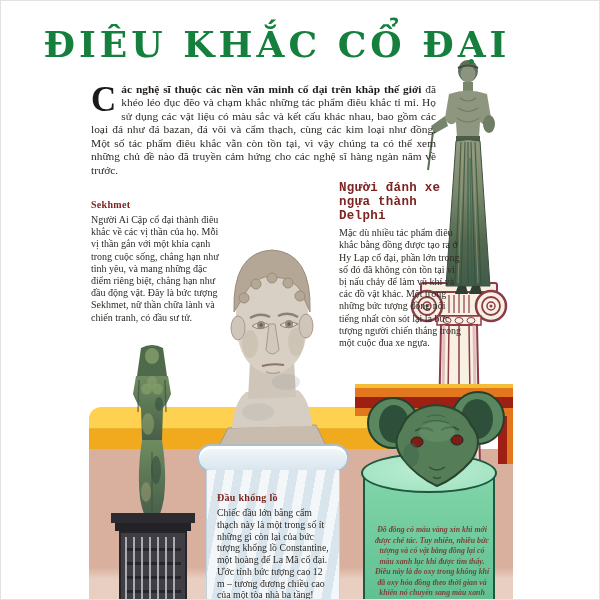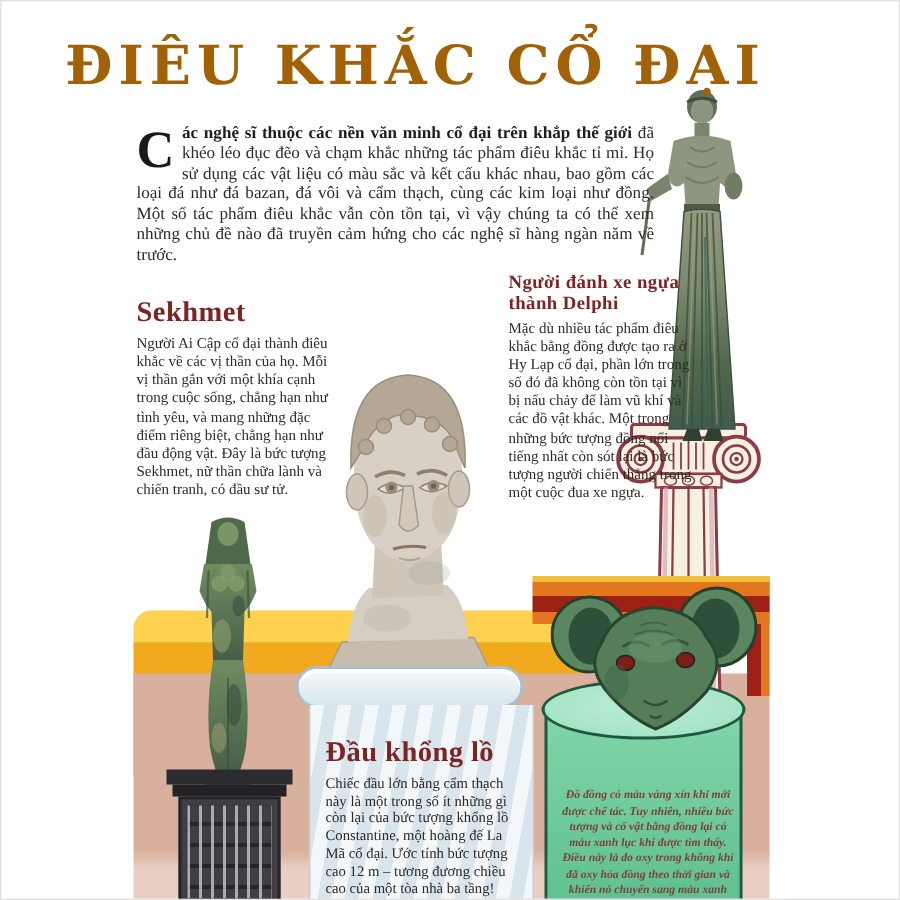--- a/index.html
+++ b/index.html
@@ -1,48 +1,48 @@
 <!DOCTYPE html>
 <html><head>
 <meta charset="utf-8">
 <style>
   html,body{margin:0;padding:0;background:#fff;}
   .page{position:relative;width:600px;height:600px;background:#ffffff;overflow:hidden;
         font-family:"Liberation Serif","DejaVu Serif",serif;border:1px solid #e2e2e2;box-sizing:border-box;}
   .abs{position:absolute;}
   .page-title{left:0;top:22px;width:552px;text-align:center;font-weight:700;font-size:36px;
-        letter-spacing:4px;color:#a16207;font-family:"DejaVu Serif",serif;}
+        letter-spacing:4px;color:#15803d;font-family:"DejaVu Serif",serif;}
   .intro{left:90px;top:82px;width:345px;font-size:11.4px;line-height:1.18;color:#2e2a26;text-align:justify;}
   .dropcap{float:left;font-size:35px;line-height:.82;font-weight:700;margin:3px 5px 0 0;color:#1a1a1a;}
   .lead{font-weight:700;color:#1f1c19;}
-  .sect-head{font-weight:700;font-size:19px;color:#7d2321;letter-spacing:.3px;margin:0 0 4px 0;line-height:1.1;}
+  .sect-head{font-weight:700;font-size:10px;color:#7d2321;letter-spacing:.3px;margin:0 0 4px 0;line-height:1.1;}
   .sect-body{font-size:10px;line-height:1.22;color:#2e2a26;}
   .sekhmet-text{left:90px;top:198px;width:128px;}
   .delphi-text{left:338px;top:181px;width:124px;}
-  .delphi-text .sect-head{font-size:12.5px;}
+  .delphi-text .sect-head{font-size:12.5px;font-family:Liberation Mono, monospace;}
   .ground{left:88px;top:448px;width:424px;height:152px;
         background:linear-gradient(180deg,#d9af9d 0 118px,#e9cfc1 130px 152px);}
   .table-top{left:88px;top:406px;width:304px;height:24px;background:#ffd150;border-radius:12px 4px 0 0;
         box-shadow:inset 0 -3px 0 #ecb52f;}
   .table-front-left{left:88px;top:428px;width:150px;height:88px;background:#f1a91d;}
   .table-front-right{left:236px;top:428px;width:156px;height:22px;background:#f1a91d;}
   .drape-strip{left:497px;top:383px;width:15px;height:80px;
         background:linear-gradient(90deg,#9e1f14 0 9px,#e2771d 9px 15px);}
   .stripes{left:354px;top:383px;width:158px;height:32px;
         background:linear-gradient(180deg,#f3be37 0 4px,#e2771d 4px 13px,#9e1f14 13px 24px,#e2771d 24px 32px);}
   .ped-cap1{left:110px;top:512px;width:84px;height:10px;background:#2c2c30;}
   .ped-cap2{left:114px;top:522px;width:76px;height:8px;background:#232327;}
   .ped-body{left:118px;top:530px;width:68px;height:70px;background:#3e3e44;border:2px solid #26262a;box-sizing:border-box;}
   .ped-glyphs{position:absolute;left:4px;top:4px;right:4px;bottom:0;
         background-image:repeating-linear-gradient(90deg,rgba(190,190,198,.85) 0 2px,transparent 2px 8px),
         repeating-linear-gradient(180deg,transparent 0 11px,#26262a 11px 14px);}
   .blue-plate{left:196px;top:443px;width:152px;height:28px;border-radius:14px;
         background:linear-gradient(#f4f8fb,#d9e6ee);border:2px solid #a9bfcc;box-sizing:border-box;
         box-shadow:inset 0 3px 0 #ffffff;}
-  .blue-body{left:205px;top:469px;width:150px;height:131px;background:#e4edf3;
+  .blue-body{left:205px;top:469px;width:134px;height:131px;background:#e4edf3;
         border-left:1px solid #c2d2dd;border-right:1px solid #c2d2dd;box-sizing:border-box;
         background-image:repeating-linear-gradient(100deg,rgba(255,255,255,.55) 0 9px,rgba(185,205,220,.25) 9px 18px);}
   .giant-text{position:absolute;left:10px;right:8px;top:22px;}
   .giant-text .sect-body{font-size:9.8px;line-height:1.2;}
   .cyl-body{left:362px;top:470px;width:132px;height:130px;background:linear-gradient(180deg,#82d6aa,#5fc091);
         border:2px solid #1e5840;border-bottom:none;box-sizing:border-box;}
   .cyl-top{left:360px;top:452px;width:136px;height:40px;border-radius:50%;
         background:radial-gradient(ellipse at 50% 40%,#bdeed4,#9be0bd);border:2px solid #1e5840;box-sizing:border-box;}
   .note-text{left:372px;top:524px;width:118px;text-align:center;font-style:italic;
         font-size:7.8px;line-height:1.35;color:#7c4338;font-weight:700;}

